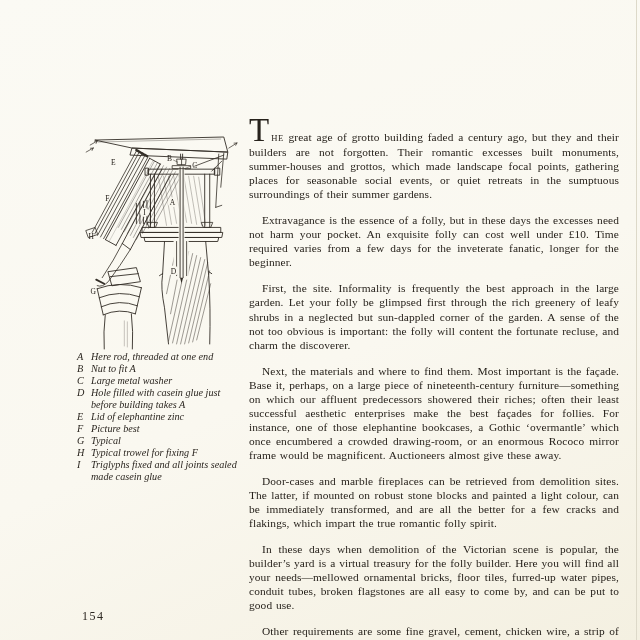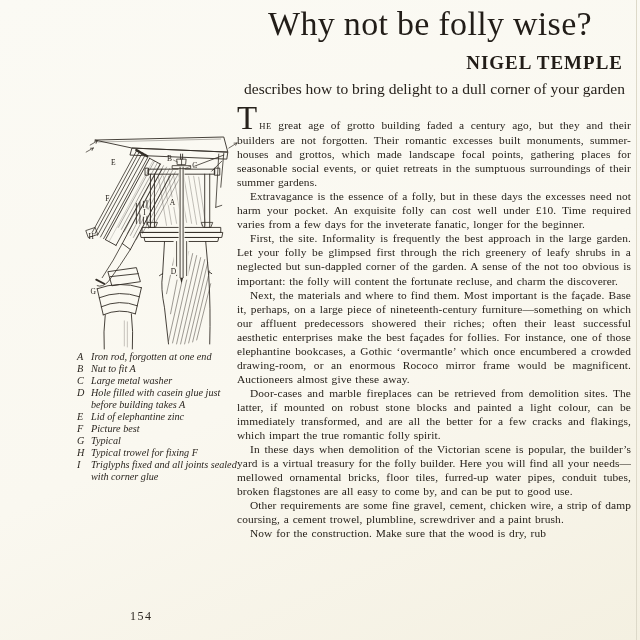--- a/index.html
+++ b/index.html
@@ -34,42 +34,39 @@
   }
   .key-row { display:flex; }
   .key-letter { flex:0 0 14px; width:14px; }
   .key-text { flex:1; }
 
   .article {
     position:absolute; left:237px; top:118px; width:394px;
     font-size:11.4px; line-height:14.05px; text-align:justify;
     letter-spacing:0.1px; word-spacing:0.8px; color:#27221c;
   }
-  .article p { margin:0; text-indent:13px; }
+  .article p { margin:12px; text-indent:13px; }
   .article p.lead { text-indent:0; }
   .dropcap { font-size:33px; line-height:1px; letter-spacing:2px; }
   .smallcaps { font-size:8.6px; letter-spacing:0.6px; }
 
   .pageno {
     position:absolute; left:82px; top:609px;
-    font-size:12px; letter-spacing:1.5px; color:#2b2620;margin-left:48px;
+    font-size:12px; letter-spacing:1.5px; color:#2b2620;
   }
 
   svg text.fig-label {
     font-family:"Liberation Serif", serif; font-size:7.5px; fill:#26211b;
   }
 </style>
 </head>
 <body>
 
 <div class="page">
 
-  <div class="title">Why not be folly wise?</div>
-  <div class="author">NIGEL TEMPLE</div>
-  <div class="subtitle">describes how to bring delight to a dull corner of your garden</div>
 
   <svg class="figure-svg" viewBox="0 0 155 215" xmlns="http://www.w3.org/2000/svg">
     <g stroke="#332e27" fill="none" stroke-linecap="round">
 
       <path d="M11,5L139,2L143,17L48,13Z" stroke-width="0.9"></path>
       <path d="M14,7L136,4" stroke-width="0.5" opacity="0.7"></path>
       <path d="M48,13L143,17L142,24L46,20Z" stroke-width="0.9"></path>
 
       <path d="M6,10L13,6 M13,6L10.3,6.2 M13,6L11.9,8.4 M2,17L9,13 M9,13L6.3,13.2 M9,13L7.9,15.4 M144,13L152,8 M152,8L149.2,8.1 M152,8L150.9,10.3" stroke-width="0.7"></path>
 
@@ -135,21 +132,21 @@
     <text class="fig-label" x="60" y="80" text-anchor="middle">I</text>
     <text class="fig-label" x="88" y="70" text-anchor="middle">A</text>
     <text class="fig-label" x="7" y="104" text-anchor="middle">H</text>
     <text class="fig-label" x="89" y="138" text-anchor="middle">D</text>
     <text class="fig-label" x="9" y="158" text-anchor="middle">G</text>
   </svg>
 
   <div class="figure-key">
       <div class="key-row">
         <span class="key-letter">A</span>
-        <span class="key-text">Iron rod, forgotten at one end</span>
+        <span class="key-text">Here rod, threaded at one end</span>
       </div>
       <div class="key-row">
         <span class="key-letter">B</span>
         <span class="key-text">Nut to fit A</span>
       </div>
       <div class="key-row">
         <span class="key-letter">C</span>
         <span class="key-text">Large metal washer</span>
       </div>
       <div class="key-row">
@@ -167,21 +164,21 @@
       <div class="key-row">
         <span class="key-letter">G</span>
         <span class="key-text">Typical</span>
       </div>
       <div class="key-row">
         <span class="key-letter">H</span>
         <span class="key-text">Typical trowel for fixing F</span>
       </div>
       <div class="key-row">
         <span class="key-letter">I</span>
-        <span class="key-text">Triglyphs fixed and all joints sealed with corner glue</span>
+        <span class="key-text">Triglyphs fixed and all joints sealed made casein glue</span>
       </div>
     </div>
 
   <div class="article">
     <p class="lead"><span class="dropcap">T</span><span class="smallcaps">HE</span><span> great age of grotto building faded a century ago, but they and their builders are not forgotten. Their romantic excesses built monuments, summer-houses and grottos, which made landscape focal points, gathering places for seasonable social events, or quiet retreats in the sumptuous surroundings of their summer gardens.</span></p>
     <span><p class="para">Extravagance is the essence of a folly, but in these days the excesses need not harm your pocket. An exquisite folly can cost well under £10. Time required varies from a few days for the inveterate fanatic, longer for the beginner.</p><p class="para">First, the site. Informality is frequently the best approach in the large garden. Let your folly be glimpsed first through the rich greenery of leafy shrubs in a neglected but sun-dappled corner of the garden. A sense of the not too obvious is important: the folly will content the fortunate recluse, and charm the discoverer.</p><p class="para">Next, the materials and where to find them. Most important is the façade. Base it, perhaps, on a large piece of nineteenth-century furniture—something on which our affluent predecessors showered their riches; often their least successful aesthetic enterprises make the best façades for follies. For instance, one of those elephantine bookcases, a Gothic ‘overmantle’ which once encumbered a crowded drawing-room, or an enormous Rococo mirror frame would be magnificent. Auctioneers almost give these away.</p><p class="para">Door-cases and marble fireplaces can be retrieved from demolition sites. The latter, if mounted on robust stone blocks and painted a light colour, can be immediately transformed, and are all the better for a few cracks and flakings, which impart the true romantic folly spirit.</p><p class="para">In these days when demolition of the Victorian scene is popular, the builder’s yard is a virtual treasury for the folly builder. Here you will find all your needs—mellowed ornamental bricks, floor tiles, furred-up water pipes, conduit tubes, broken flagstones are all easy to come by, and can be put to good use.</p><p class="para">Other requirements are some fine gravel, cement, chicken wire, a strip of damp coursing, a cement trowel, plumbline, screwdriver and a paint brush.</p><p class="para">Now for the construction. Make sure that the wood is dry, rub</p></span>
   </div>
 
   <div class="pageno">154</div>
   <div class="page-edge"></div>

